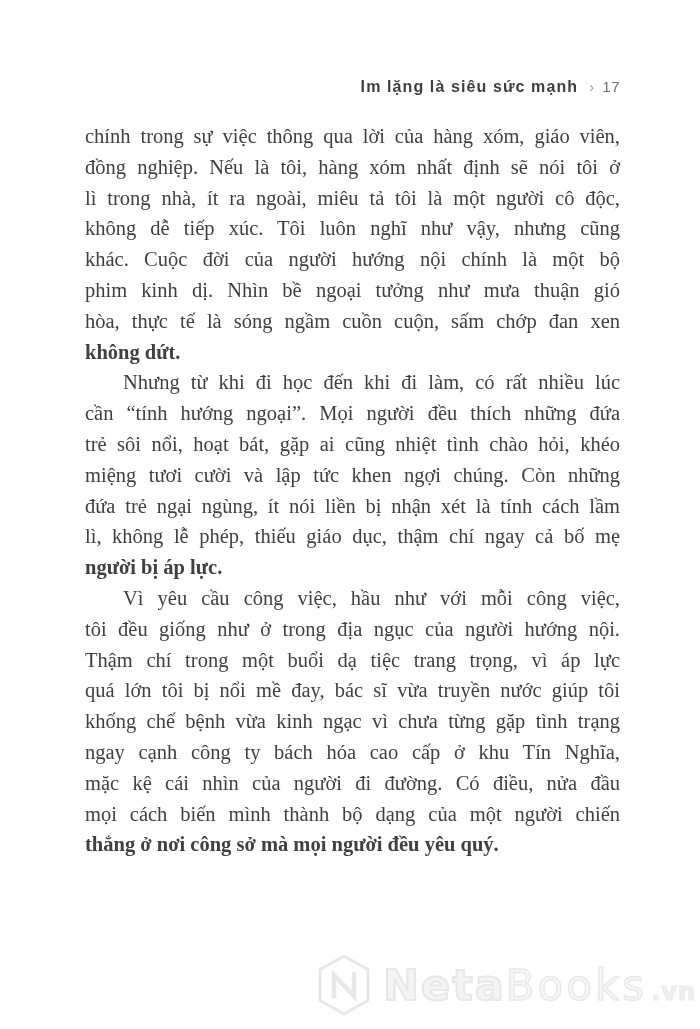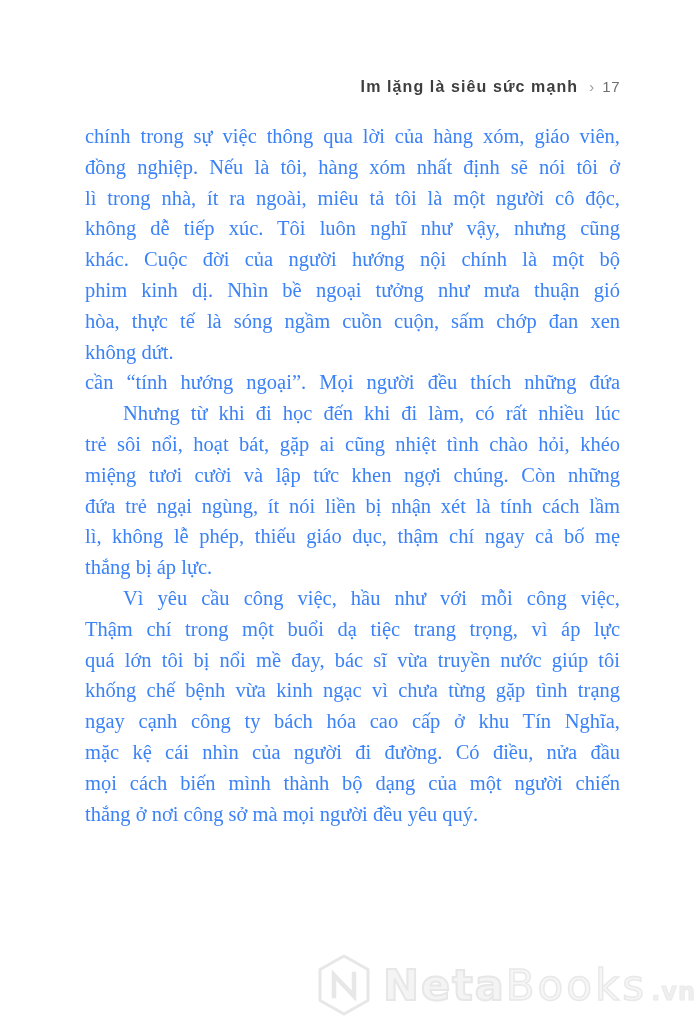--- a/index.html
+++ b/index.html
@@ -38,27 +38,27 @@
   }
 
   
   .body-text {
     position: absolute;
     left: 85px;
     top: 121px;
     width: 535px;
     font-size: 20.5px;
     line-height: 30.8px;
-    color: #3b82f6;
+    color: #404040;
   }
   .line {
     text-align: justify;
     text-align-last: justify;
   }
-  .line.last  { text-align-last: left; }
+  .line.last  { text-align-last: left; font-weight: bold; }
   .line.indent { text-indent: 38px; }
 
   
   .watermark {
     position: absolute;
     right: 4px;
     bottom: 12px;
     display: flex;
     align-items: center;
     pointer-events: none;
@@ -103,28 +103,29 @@
 
   <div class="body-text">
       <div class="line">chính trong sự việc thông qua lời của hàng xóm, giáo viên,</div>
       <div class="line">đồng nghiệp. Nếu là tôi, hàng xóm nhất định sẽ nói tôi ở</div>
       <div class="line">lì trong nhà, ít ra ngoài, miêu tả tôi là một người cô độc,</div>
       <div class="line">không dễ tiếp xúc. Tôi luôn nghĩ như vậy, nhưng cũng</div>
       <div class="line">khác. Cuộc đời của người hướng nội chính là một bộ</div>
       <div class="line">phim kinh dị. Nhìn bề ngoại tưởng như mưa thuận gió</div>
       <div class="line">hòa, thực tế là sóng ngầm cuồn cuộn, sấm chớp đan xen</div>
       <div class="line last">không dứt.</div>
+      <div class="line indent">Nhưng từ khi đi học đến khi đi làm, có rất nhiều lúc</div>
       <div class="line">cần “tính hướng ngoại”. Mọi người đều thích những đứa</div>
-      <div class="line indent">Nhưng từ khi đi học đến khi đi làm, có rất nhiều lúc</div>
       <div class="line">trẻ sôi nổi, hoạt bát, gặp ai cũng nhiệt tình chào hỏi, khéo</div>
       <div class="line">miệng tươi cười và lập tức khen ngợi chúng. Còn những</div>
       <div class="line">đứa trẻ ngại ngùng, ít nói liền bị nhận xét là tính cách lầm</div>
       <div class="line">lì, không lễ phép, thiếu giáo dục, thậm chí ngay cả bố mẹ</div>
-      <div class="line last">thắng bị áp lực.</div>
+      <div class="line last">người bị áp lực.</div>
       <div class="line indent">Vì yêu cầu công việc, hầu như với mỗi công việc,</div>
+      <div class="line">tôi đều giống như ở trong địa ngục của người hướng nội.</div>
       <div class="line">Thậm chí trong một buổi dạ tiệc trang trọng, vì áp lực</div>
       <div class="line">quá lớn tôi bị nổi mề đay, bác sĩ vừa truyền nước giúp tôi</div>
       <div class="line">khống chế bệnh vừa kinh ngạc vì chưa từng gặp tình trạng</div>
       <div class="line">ngay cạnh công ty bách hóa cao cấp ở khu Tín Nghĩa,</div>
       <div class="line">mặc kệ cái nhìn của người đi đường. Có điều, nửa đầu</div>
       <div class="line">mọi cách biến mình thành bộ dạng của một người chiến</div>
       <div class="line last">thắng ở nơi công sở mà mọi người đều yêu quý.</div>
     </div>
 
   <div class="watermark">

